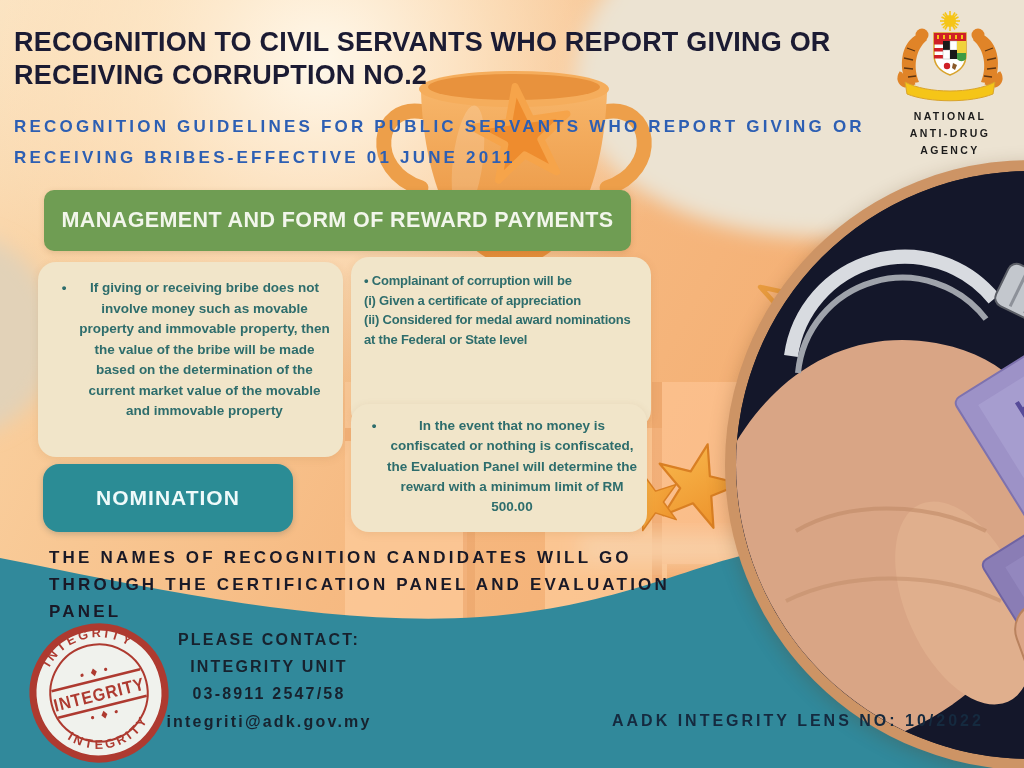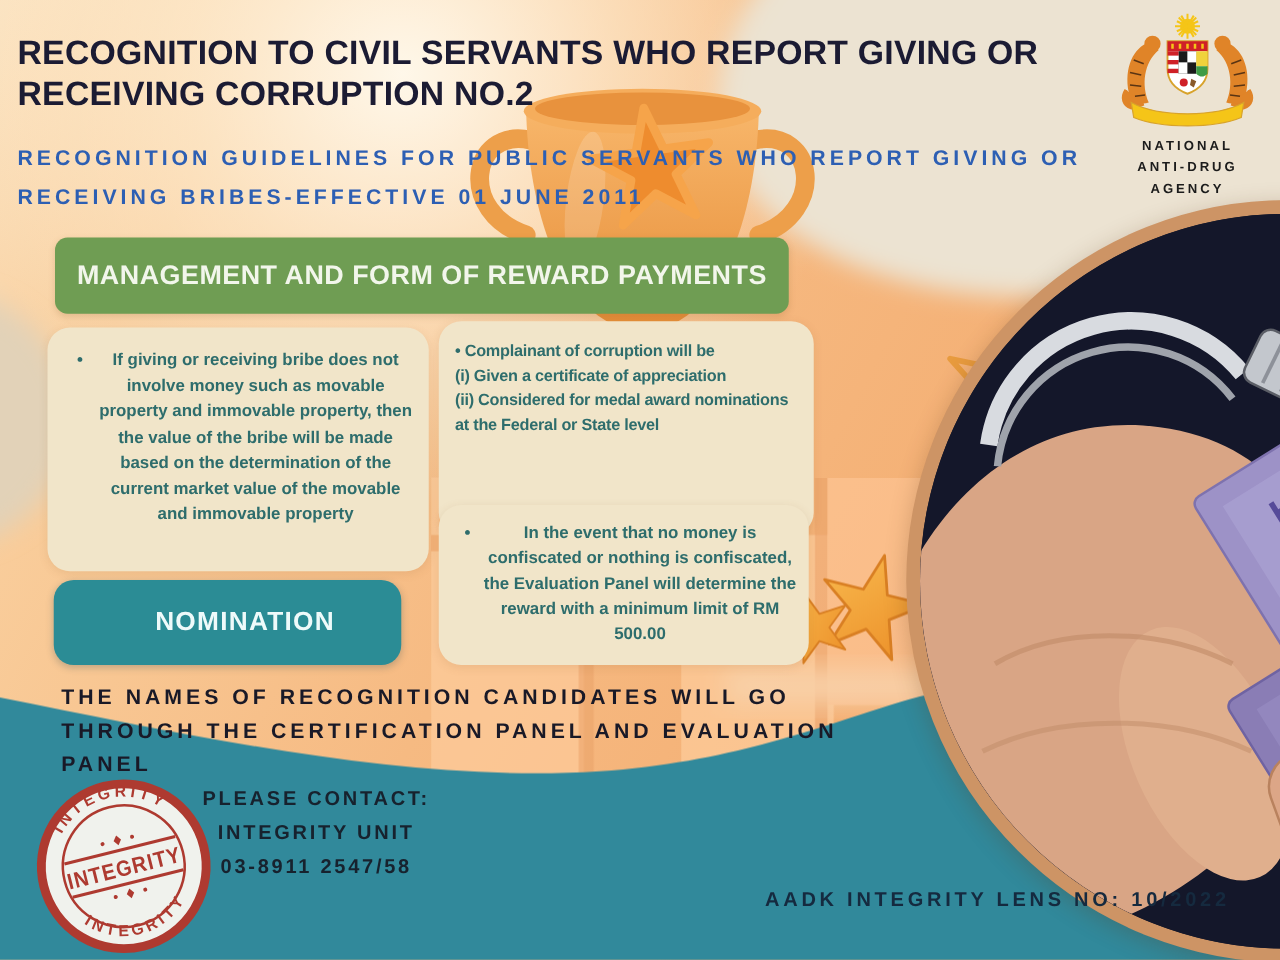--- a/index.html
+++ b/index.html
@@ -43,30 +43,29 @@
   .panel-2{left:351px;top:257px;width:300px;height:171px;padding:14px 13px 0 13px;box-sizing:border-box;
     font-size:13px;line-height:1.5;letter-spacing:-.2px;white-space:pre-line;text-align:left;}
   .panel-3{left:351px;top:404px;width:296px;height:128px;padding:12px 10px 0 10px;box-sizing:border-box;
     display:flex;font-size:13.5px;line-height:1.5;}
   .panel-3 .bullet-col{width:26px;text-align:center;flex:none;}
   .panel-3 .txt{flex:1;text-align:center;}
   .banner-teal{
     left:43px;top:464px;width:250px;height:68px;border-radius:16px;
     background:#2b8c95;display:flex;align-items:center;justify-content:center;
     box-shadow:0 2px 6px rgba(40,70,80,.25);
-    padding-left:28px;
   }
   .banner-teal span{color:#eefafa;font-size:21px;font-weight:700;letter-spacing:1px;}
   .names{
     left:49px;top:545px;width:655px;
     font-size:17px;font-weight:700;letter-spacing:3.2px;line-height:1.58;
     color:#191927;
   }
   .contact{
-    left:103px;top:626px;width:300px;text-align:center;
+    left:119px;top:626px;width:300px;text-align:center;
     font-size:16px;font-weight:700;letter-spacing:2.2px;line-height:1.7;
     color:#17222e;
   }
   .aadk{
     left:612px;top:712px;width:400px;
     font-size:16px;font-weight:700;letter-spacing:3px;color:#152a3f;
   }
   .photo-ring{
     left:725px;top:160px;width:588px;height:588px;border-radius:50%;
     border:11px solid #cd9465;overflow:hidden;background:#14172a;
@@ -313,17 +312,18 @@
           <path d="M70,88 l3,4 -3,4 -3,-4 Z"></path>
           <circle cx="82" cy="92" r="1.6"></circle>
       </g>
     </svg>
   </div>
 
   <div class="abs contact">
     <div>PLEASE CONTACT:</div>
     <div>INTEGRITY UNIT</div>
     <div>03-8911 2547/58</div>
+    <div>integriti@adk.gov.my</div>
   </div>
 
   <div class="abs aadk">AADK INTEGRITY LENS NO: 10/2022</div>
 
 </div>
 
 </body></html>

